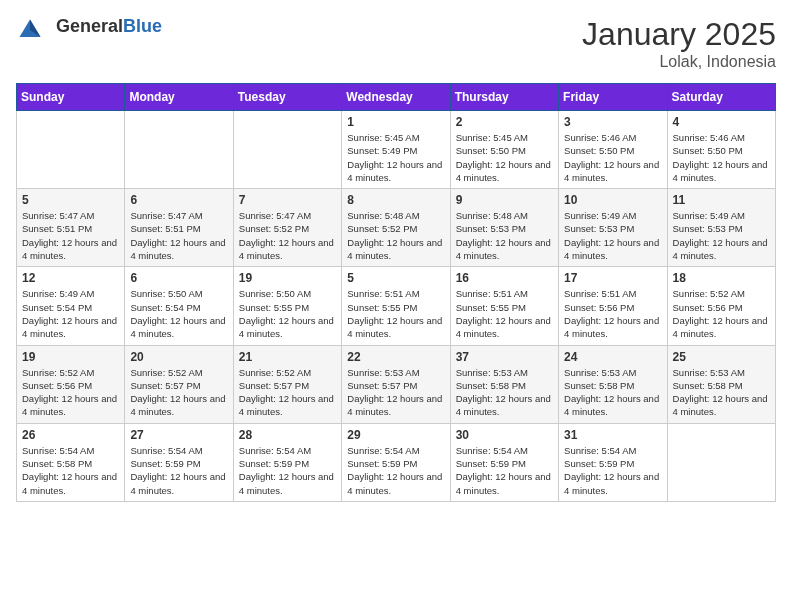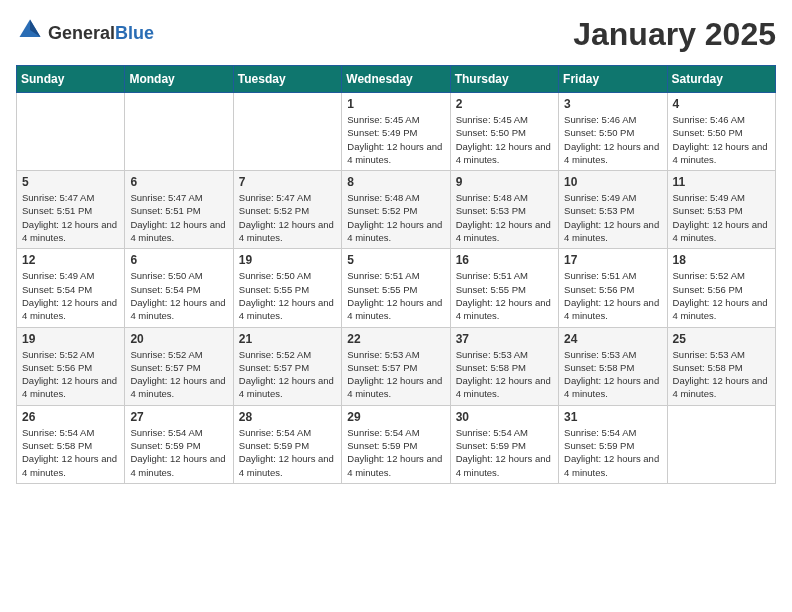--- a/index.html
+++ b/index.html
@@ -11,46 +11,46 @@
       padding: 16px;
     }
     .header {
       display: flex;
       justify-content: space-between;
       align-items: flex-start;
       margin-bottom: 12px;
     }
     .logo {
       display: flex;
-      align-items: flex-end;
-      gap: 4px;
+      align-items: flex-start;
+      gap: 12px;
     }
     .logo-icon {
       width: 28px;
       height: 28px;
     }
     .title-block {
       text-align: right;
     }
     .title-block .month-year {
       font-size: 32px;
-      font-weight: bold;
+      font-weight: normal;
       color: #333;
     }
     .title-block .location {
       font-size: 16px;
       color: #555;
     }
     .calendar {
       width: 100%;
       border-collapse: collapse;
       border: 1px solid #ccc;
     }
     .calendar th {
-      background-color: #0f766e;
+      background-color: #6d28d9;
       color: #fff;
       font-size: 12px;
       font-weight: bold;
       padding: 6px 4px;
       text-align: left;
       border: 1px solid #1e5a9a;
     }
     .calendar td {
       vertical-align: top;
       border: 1px solid #ccc;
@@ -88,20 +88,21 @@
       <path d="M20 5 L35 30 L20 20 Z" fill="#1a4d8a"></path>
     </svg>
     <div>
       <div>
         <span style="font-size:18px;font-weight:bold;color:#333;">General</span><span style="font-size:18px;font-weight:bold;color:#2a6db5;">Blue</span>
       </div>
     </div>
   </div>
   <div class="title-block">
     <div class="month-year">January 2025</div>
+    <div class="location">Lolak, Indonesia</div>
   </div>
 </div>
 
 <table class="calendar">
   <thead>
     <tr>
     <th>Sunday</th>
         <th>Monday</th>
         <th>Tuesday</th>
         <th>Wednesday</th>

